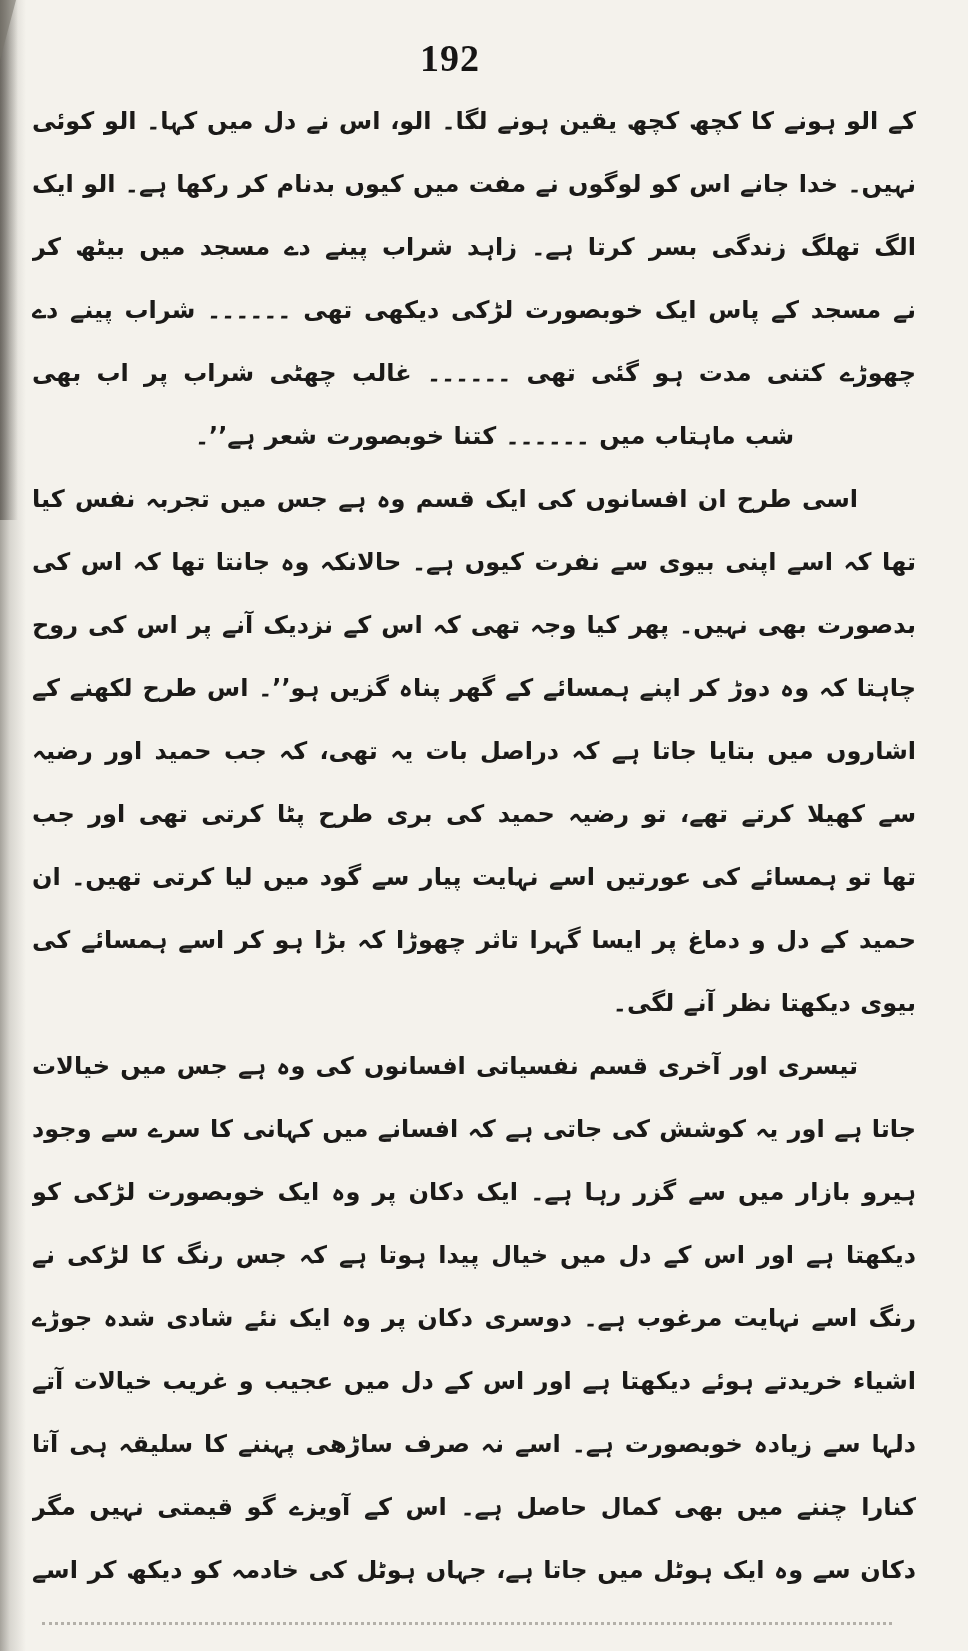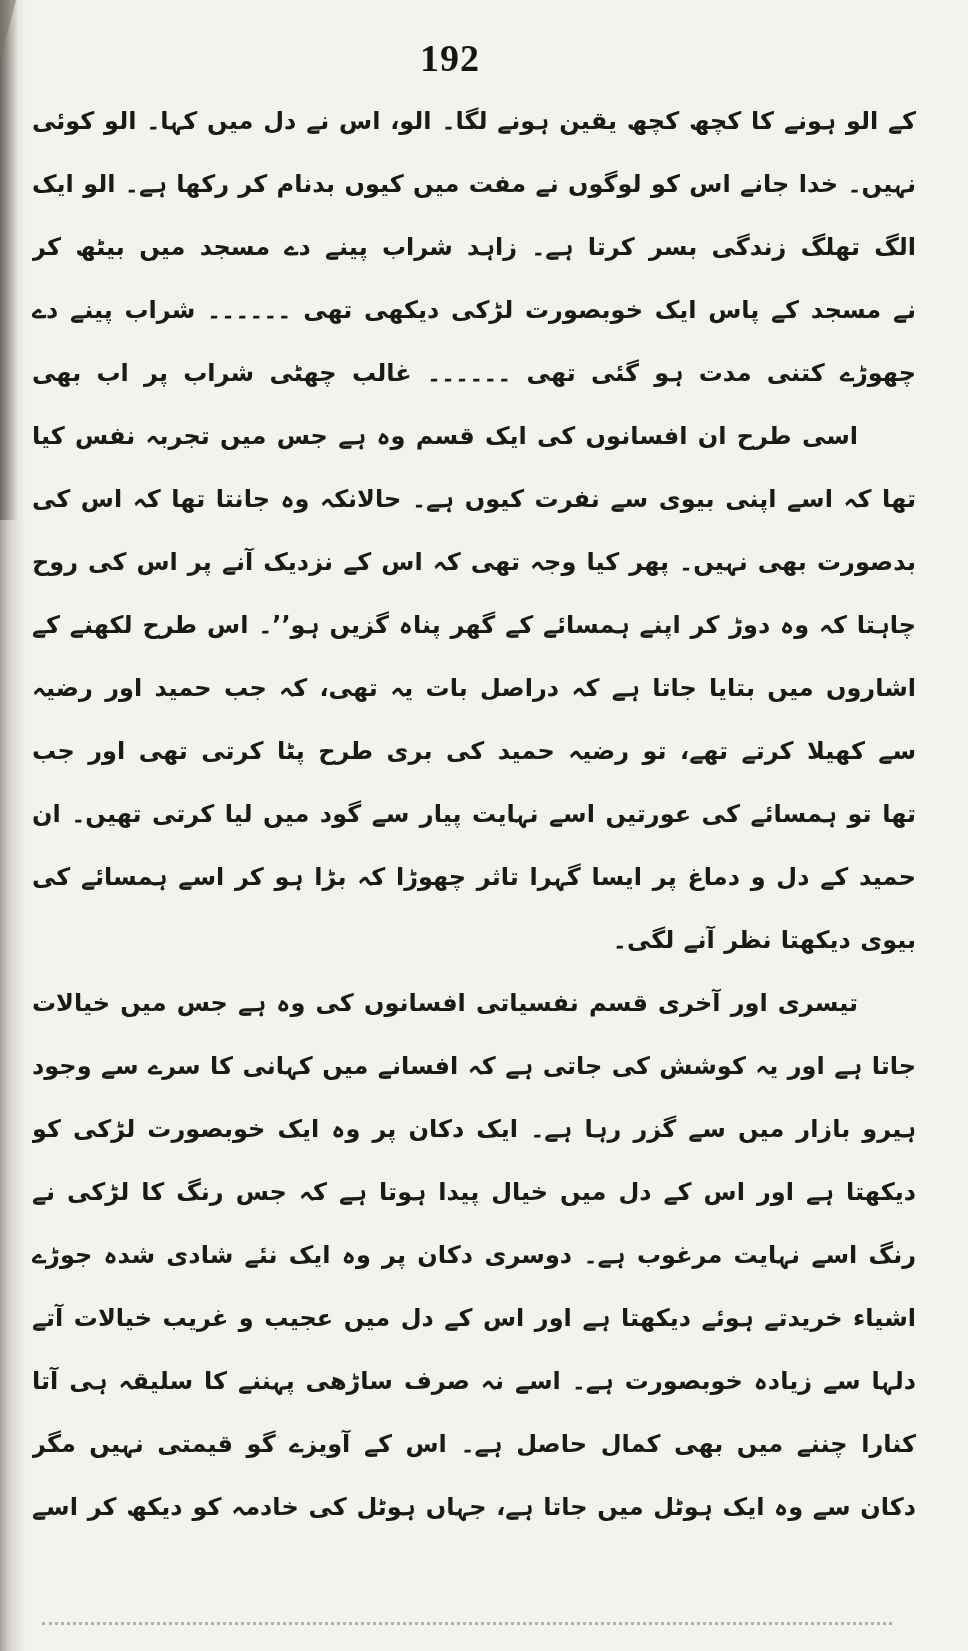--- a/index.html
+++ b/index.html
@@ -88,20 +88,21 @@
 <div class="corner-tear"></div>
 
 <div class="page-number">192</div>
 
 <div class="text-block">
   <div class="line">کے الو ہونے کا کچھ کچھ یقین ہونے لگا۔ الو، اس نے دل میں کہا۔ الو کوئی خاص برا پرندہ</div>
   <div class="line">نہیں۔ خدا جانے اس کو لوگوں نے مفت میں کیوں بدنام کر رکھا ہے۔ الو ایک زاہد کی طرح</div>
   <div class="line">الگ تھلگ زندگی بسر کرتا ہے۔ زاہد شراب پینے دے مسجد میں بیٹھ کر مسجد ۔۔۔۔ ہاں آج صبح اس</div>
   <div class="line">نے مسجد کے پاس ایک خوبصورت لڑکی دیکھی تھی ۔۔۔۔۔۔ شراب پینے دے مسجد میں ۔۔۔۔ اسے شراب</div>
   <div class="line">چھوڑے کتنی مدت ہو گئی تھی ۔۔۔۔۔۔ غالب چھٹی شراب پر اب بھی کبھی کبھی ۔۔۔۔۔۔ پیتا ہوں روزِ ابر و</div>
+  <div class="line verse rag">شب ماہتاب میں ۔۔۔۔۔۔ کتنا خوبصورت شعر ہے’’۔</div>
   <div class="line indent">اسی طرح ان افسانوں کی ایک قسم وہ ہے جس میں تجربہ نفس کیا جاتا ہے۔ مثلاً ’’حمید حیران</div>
   <div class="line">تھا کہ اسے اپنی بیوی سے نفرت کیوں ہے۔ حالانکہ وہ جانتا تھا کہ اس کی بیوی رضیہ کوئی</div>
   <div class="line">بدصورت بھی نہیں۔ پھر کیا وجہ تھی کہ اس کے نزدیک آنے پر اس کی روح لرزنے لگتی اور اس کا جی</div>
   <div class="line">چاہتا کہ وہ دوڑ کر اپنے ہمسائے کے گھر پناہ گزیں ہو’’۔ اس طرح لکھنے کے بعد ہمیں اشاروں</div>
   <div class="line">اشاروں میں بتایا جاتا ہے کہ دراصل بات یہ تھی، کہ جب حمید اور رضیہ بچپن میں ایک دوسرے</div>
   <div class="line">سے کھیلا کرتے تھے، تو رضیہ حمید کی بری طرح پٹا کرتی تھی اور جب حمید دو برس کا خوبصورت بچہ</div>
   <div class="line">تھا تو ہمسائے کی عورتیں اسے نہایت پیار سے گود میں لیا کرتی تھیں۔ ان بچپن کے واقعات نے</div>
   <div class="line">حمید کے دل و دماغ پر ایسا گہرا تاثر چھوڑا کہ بڑا ہو کر اسے ہمسائے کی عورتیں خوبصورت اور اپنی</div>
   <div class="line rag">بیوی دیکھتا نظر آنے لگی۔</div>
   <div class="line indent">تیسری اور آخری قسم نفسیاتی افسانوں کی وہ ہے جس میں خیالات کا لامتناہی سلسلہ بیان کیا</div>

